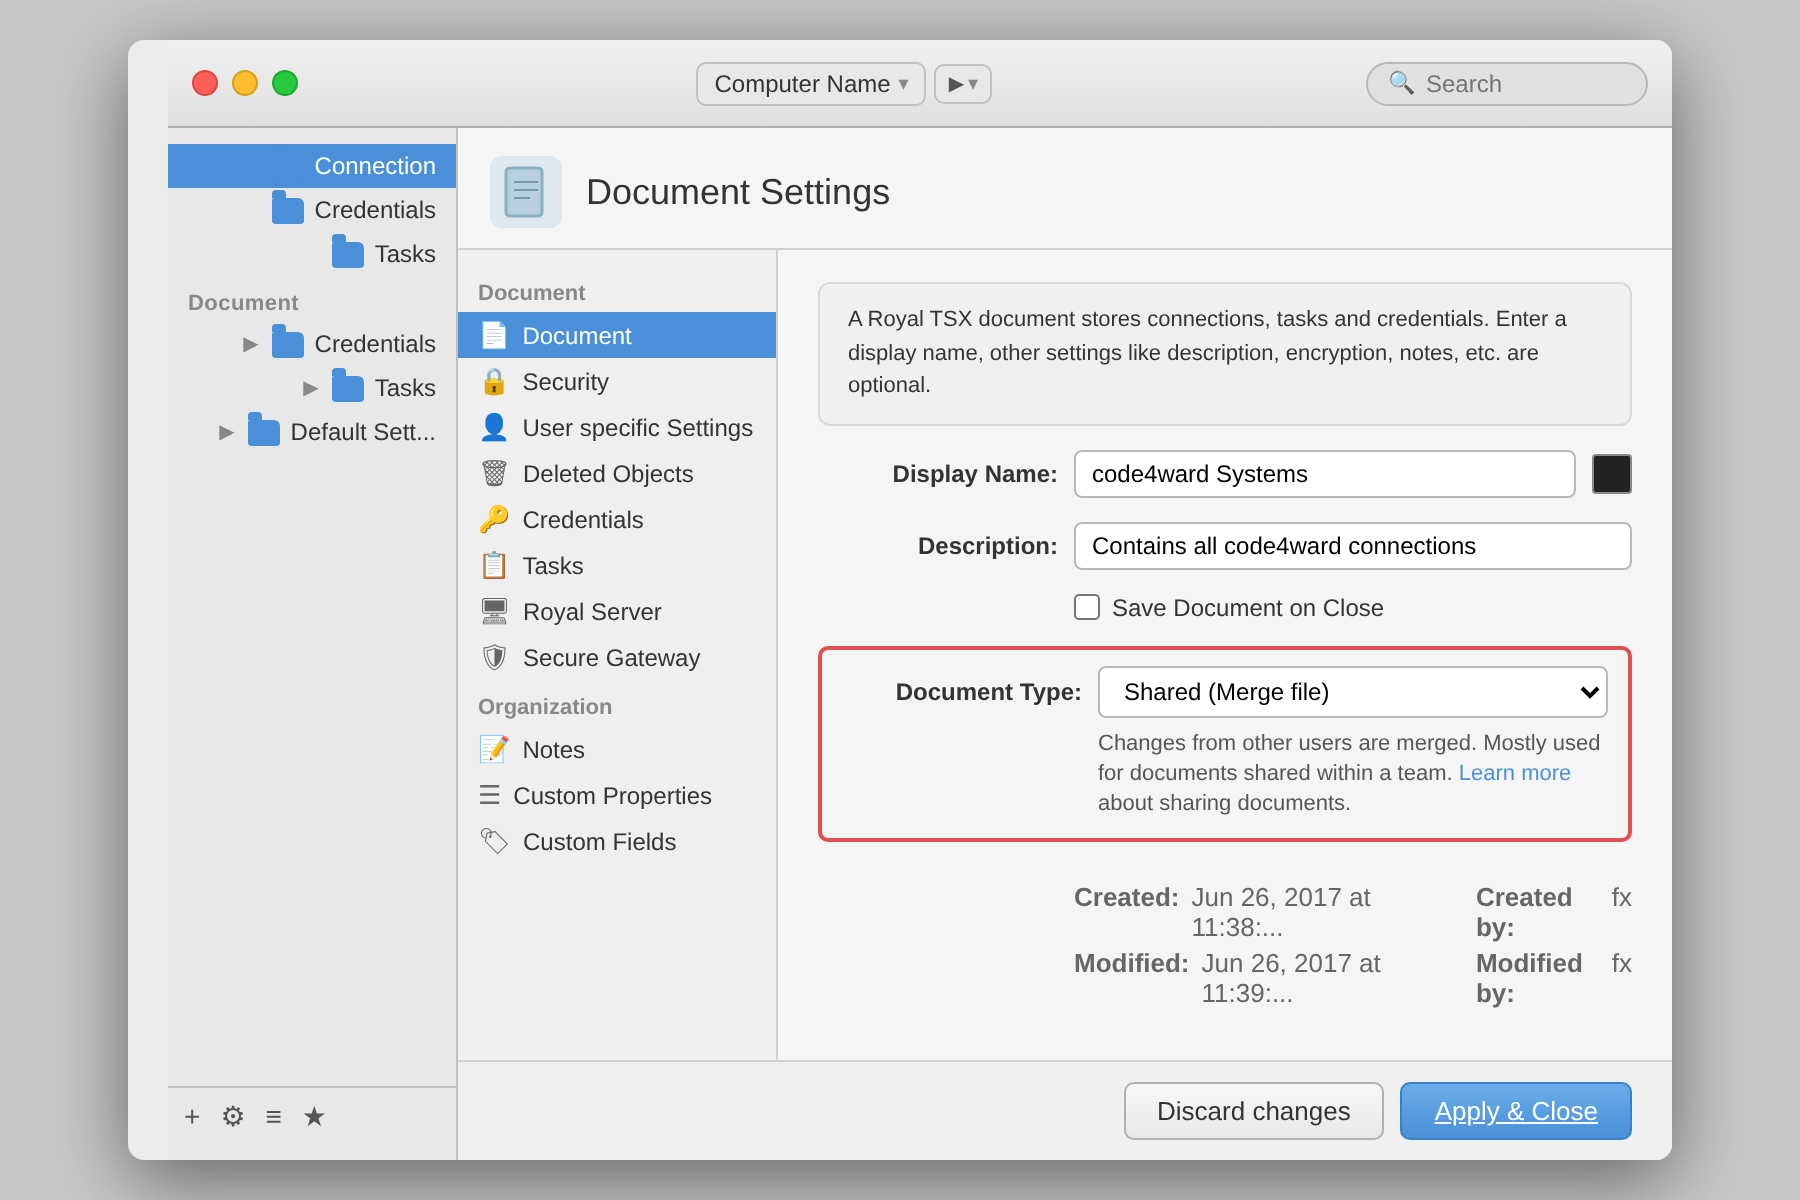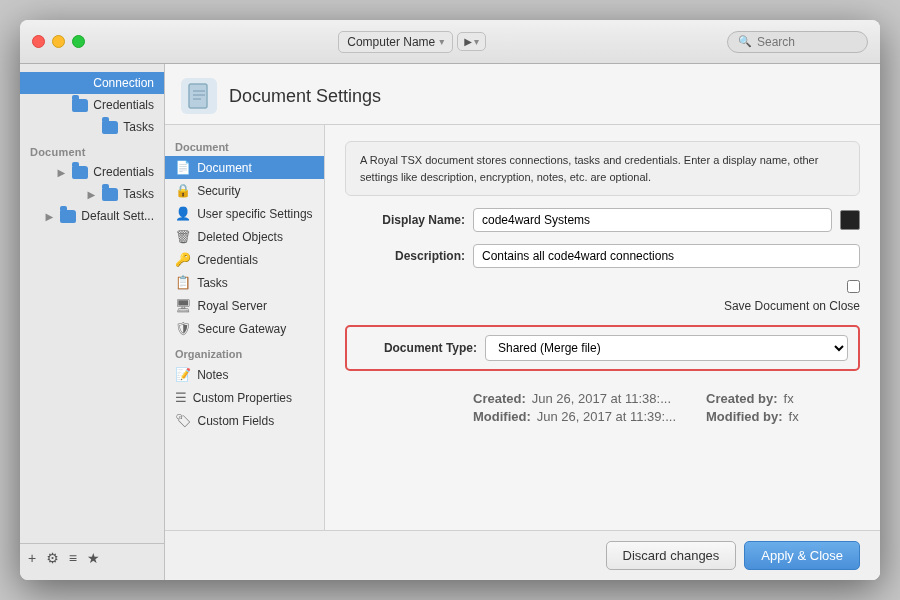--- a/index.html
+++ b/index.html
@@ -9,28 +9,29 @@
       background: #c8c8c8;
       width: 900px;
       height: 600px;
       overflow: hidden;
       display: flex;
       align-items: center;
       justify-content: center;
     }
 
     .window {
-      width: 860px;
+      width: 772px;
       height: 560px;
       background: #ececec;
       border-radius: 8px;
       box-shadow: 0 10px 40px rgba(0,0,0,0.5);
       display: flex;
       flex-direction: column;
       overflow: hidden;
+      padding-left: 20px;
     }
 
     
     .title-bar {
       height: 44px;
       background: linear-gradient(to bottom, #f0f0f0, #e0e0e0);
       border-bottom: 1px solid #b0b0b0;
       display: flex;
       align-items: center;
       padding: 0 12px;
@@ -293,24 +294,23 @@
       height: 20px;
       background: #222;
       border: 1px solid #888;
       border-radius: 2px;
       cursor: pointer;
       flex-shrink: 0;
     }
 
     .checkbox-row {
       display: flex;
-      align-items: flex-end;
+      align-items: flex-start;
       gap: 6px;
       margin-left: 128px;
-      flex-direction: column;
     }
     .checkbox-row input[type=checkbox] { cursor: pointer; }
     .checkbox-row label { font-size: 12px; color: #333; }
 
     .doc-type-section {
       border: 2px solid #e05050;
       border-radius: 5px;
       padding: 8px 10px;
       display: flex;
       flex-direction: column;
@@ -366,20 +366,21 @@
       font-size: 13px;
       cursor: pointer;
       border: 1px solid #b0b0b0;
       background: linear-gradient(to bottom, #f8f8f8, #e8e8e8);
       color: #333;
     }
     .btn-primary {
       background: linear-gradient(to bottom, #6aadea, #4a90d9);
       border: 1px solid #3a80c9;
       color: white;
+      text-decoration: underline;
     }
   </style>
 </head>
 <body>
 
 <div class="window">
 
   <div class="title-bar">
     <div class="traffic-lights">
       <div class="traffic-light tl-close"></div>
@@ -541,20 +542,25 @@
               <input type="checkbox" id="save-close" style="">
               <label for="save-close">Save Document on Close</label>
             </div>
 
             <div class="doc-type-section">
               <div class="doc-type-row">
                 <label class="form-label">Document Type:</label>
                 <select class="select-input">
                   <option>Shared (Merge file)</option>
                 </select>
+              </div>
+              <div class="doc-type-desc">
+                <span>Changes from other users are merged. Mostly used for documents shared within a team.</span>
+                <span class="learn-more">Learn more</span>
+                <span> about sharing documents.</span>
               </div>
             </div>
 
             <div class="meta-row">
               <div class="meta-col">
                 <div class="meta-item">
                   <span class="meta-key">Created:</span>
                   <span>Jun 26, 2017 at 11:38:...</span>
                 </div>
                 <div class="meta-item">

